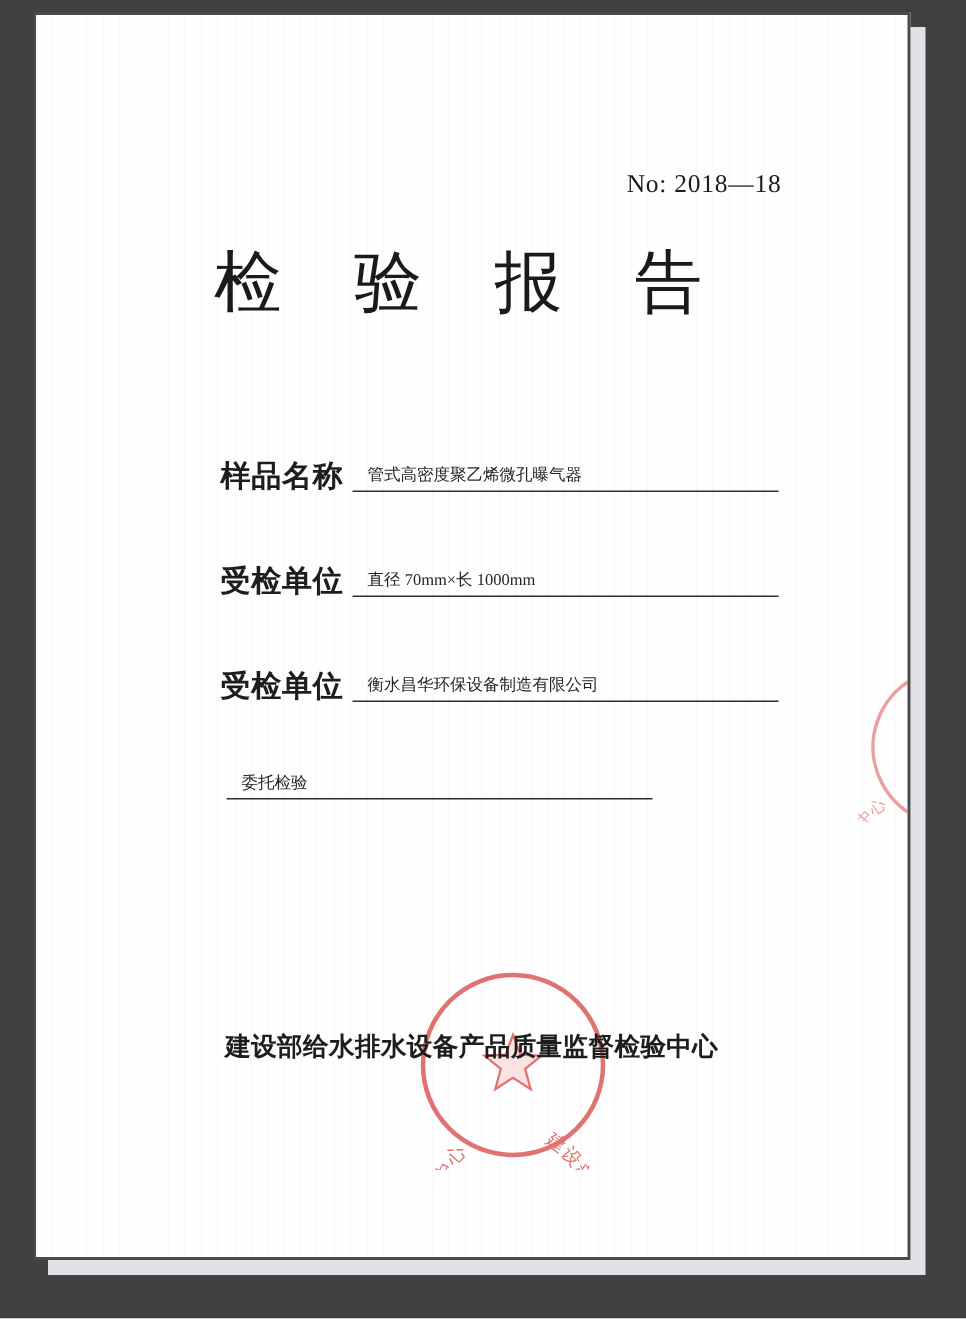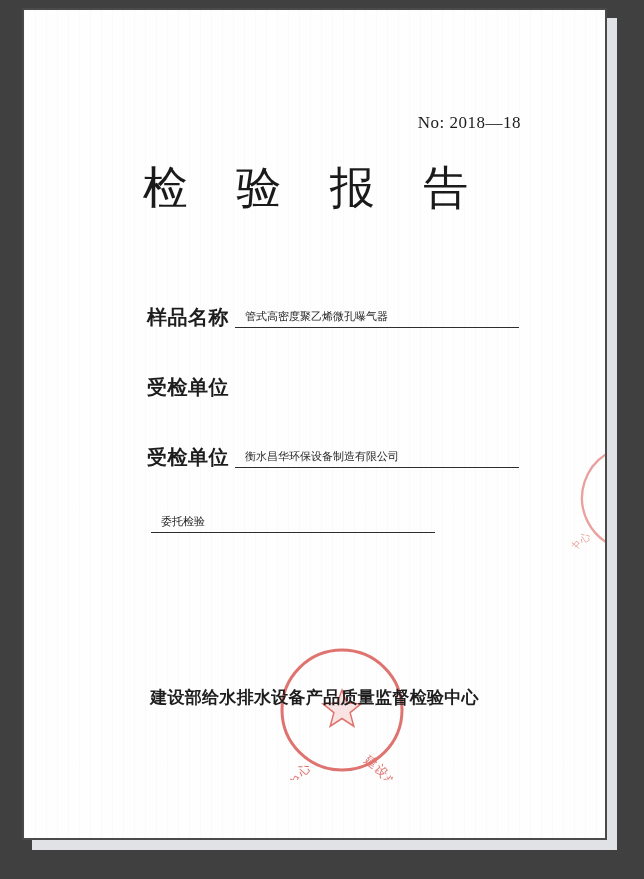--- a/index.html
+++ b/index.html
@@ -56,20 +56,21 @@
 
     <div class="title">检 验 报 告</div>
 
     <div class="fields">
       <div class="field-row">
         <div class="field-label">样品名称</div>
         <div class="field-value">管式高密度聚乙烯微孔曝气器</div>
       </div>
       <div class="field-row">
         <div class="field-label">受检单位</div>
+        <div class="field-value">直径 70mm×长 1000mm</div>
       </div>
       <div class="field-row">
         <div class="field-label">受检单位</div>
         <div class="field-value">衡水昌华环保设备制造有限公司</div>
       </div>
       <div class="field-row">
         <div class="field-value">委托检验</div>
       </div>
     </div>
 

